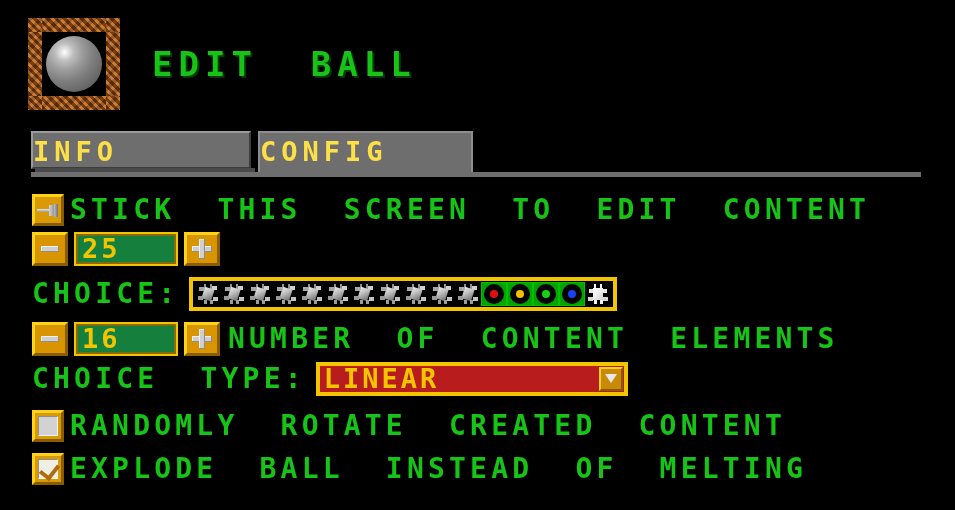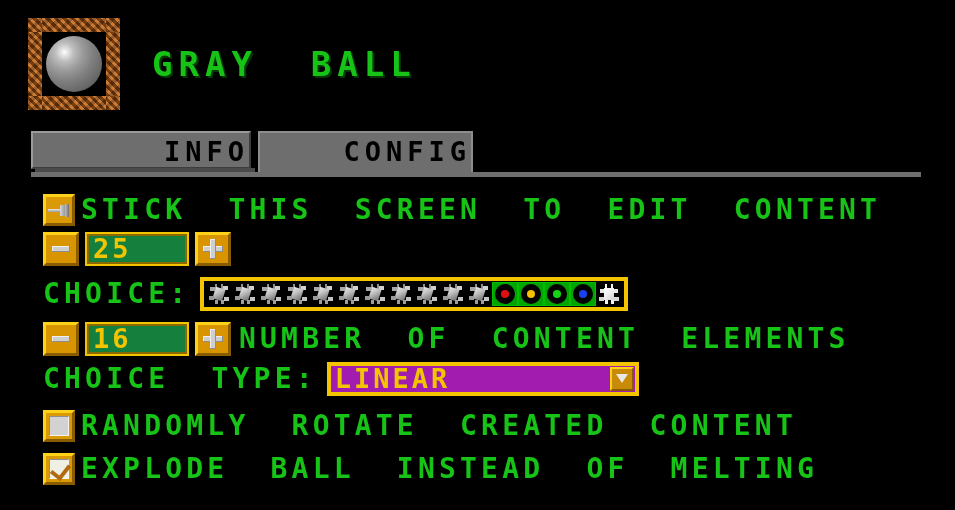--- a/index.html
+++ b/index.html
@@ -84,22 +84,22 @@
     left: 0;
     top: 131px;
     width: 955px;
     height: 48px;
   }
   .tab {
     position: absolute;
     top: 0;
     height: 38px;
     line-height: 38px;
-    text-align: right;
-    color: #000000;
+    text-align: left;
+    color: #fde047;
     font-size: 27px;
     font-weight: bold;
     letter-spacing: 5px;
     white-space: pre;
     box-sizing: border-box;
     cursor: pointer;
   }
   .tab-info {
     left: 31px;
     width: 220px;
@@ -133,21 +133,21 @@
     left: 31px;
     top: 172px;
     width: 890px;
     height: 5px;
     background: #6e6e6e;
   }
 
   
   .row {
     position: absolute;
-    left: 31px;
+    left: 20px;
     display: flex;
     align-items: center;
     height: 34px;
     padding-left: 12px;
   }
   .label {
     color: #16c316;
     font-size: 28px;
     font-weight: bold;
     letter-spacing: 4.2px;
@@ -363,21 +363,21 @@
     width: 8px; height: 8px;
     border-radius: 50%;
   }
 
   
   .dropdown {
     position: relative;
     width: 312px;
     height: 34px;
     box-sizing: border-box;
-    background: #a21caf;
+    background: #b91c1c;
     border: 4px solid #f2c500;
     margin-left: 10px;
     flex: 0 0 auto;
     cursor: pointer;
   }
   .dropdown .dval {
     position: absolute;
     left: 4px;
     top: 50%;
     transform: translateY(-52%);
@@ -414,21 +414,21 @@
 </head>
 <body>
 
 <div id="app">
 
   <div class="header">
     <div class="ball-icon">
       <div class="ball-sphere"></div>
       <div class="rust"></div>
     </div>
-    <div class="title">GRAY  BALL</div>
+    <div class="title">EDIT  BALL</div>
   </div>
 
   <div class="tabbar">
     <div class="tab tab-info">INFO</div>
     <div class="tab tab-config">CONFIG</div>
   </div>
   <div class="tab-divider"></div>
 
   <div class="row" style="top:193px">
     <div class="sqbtn">

